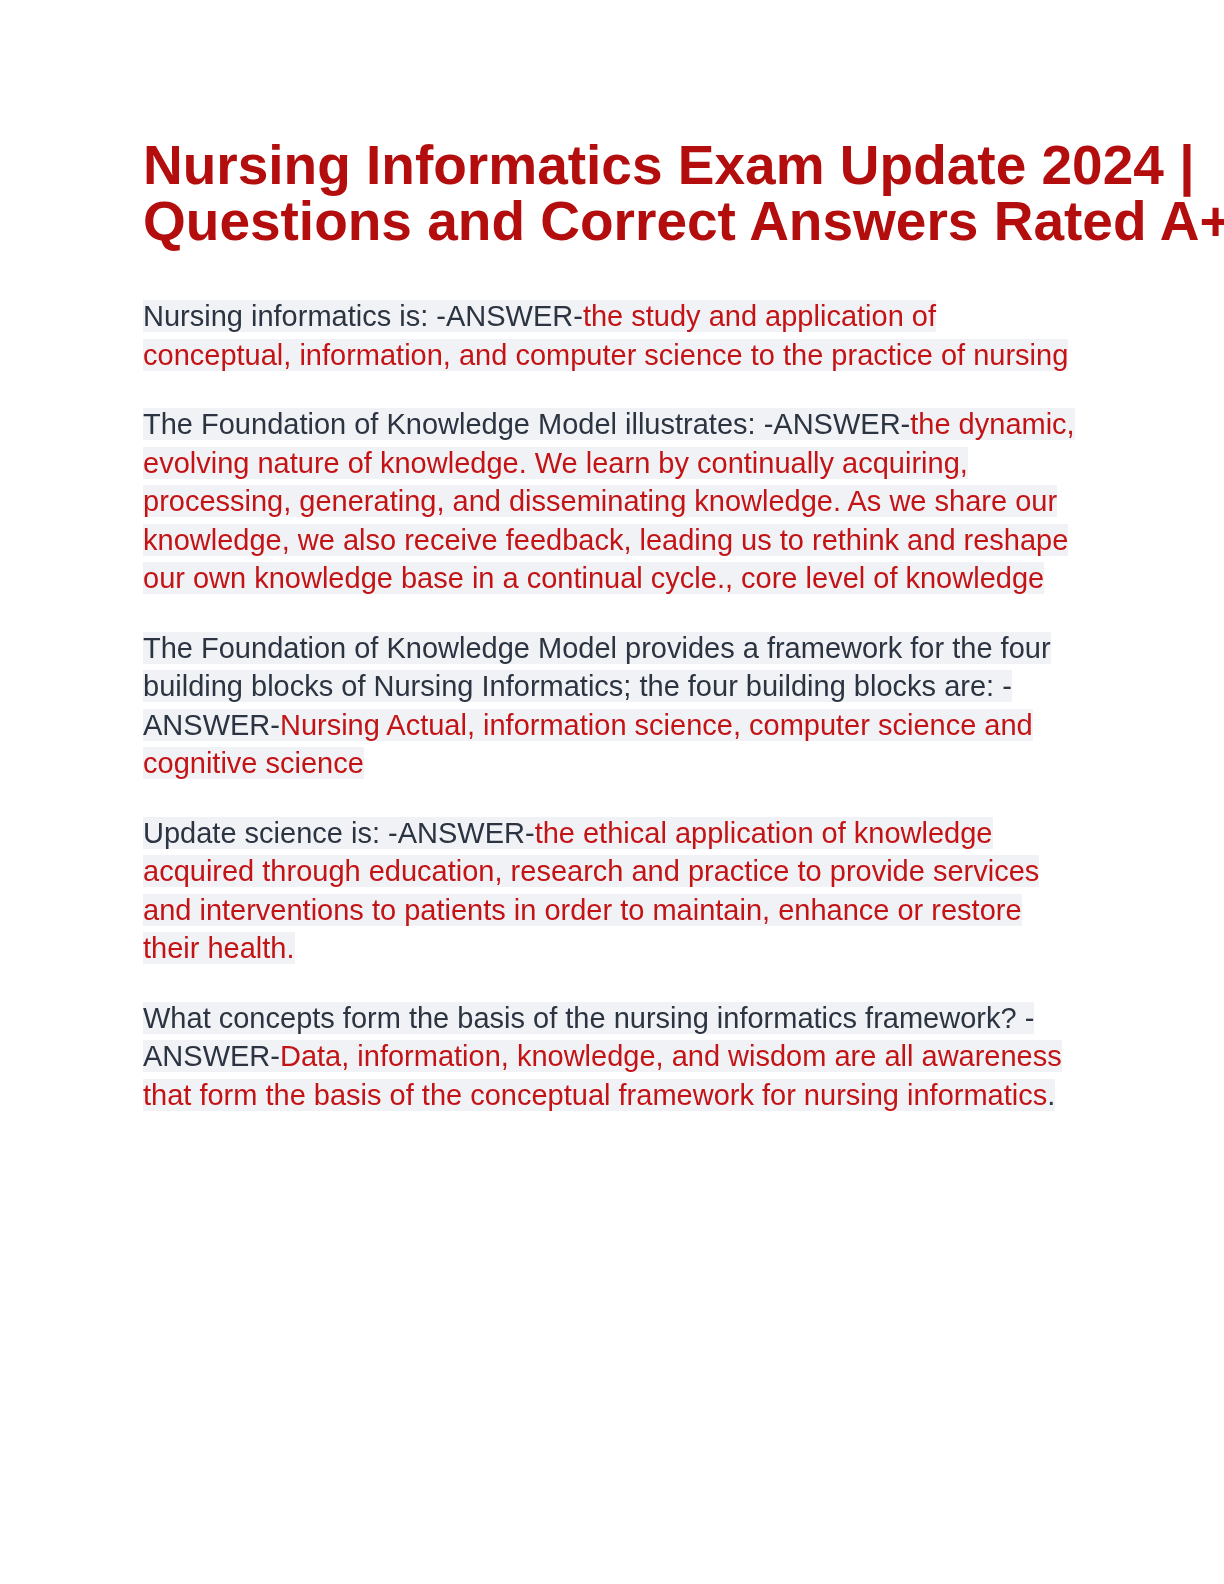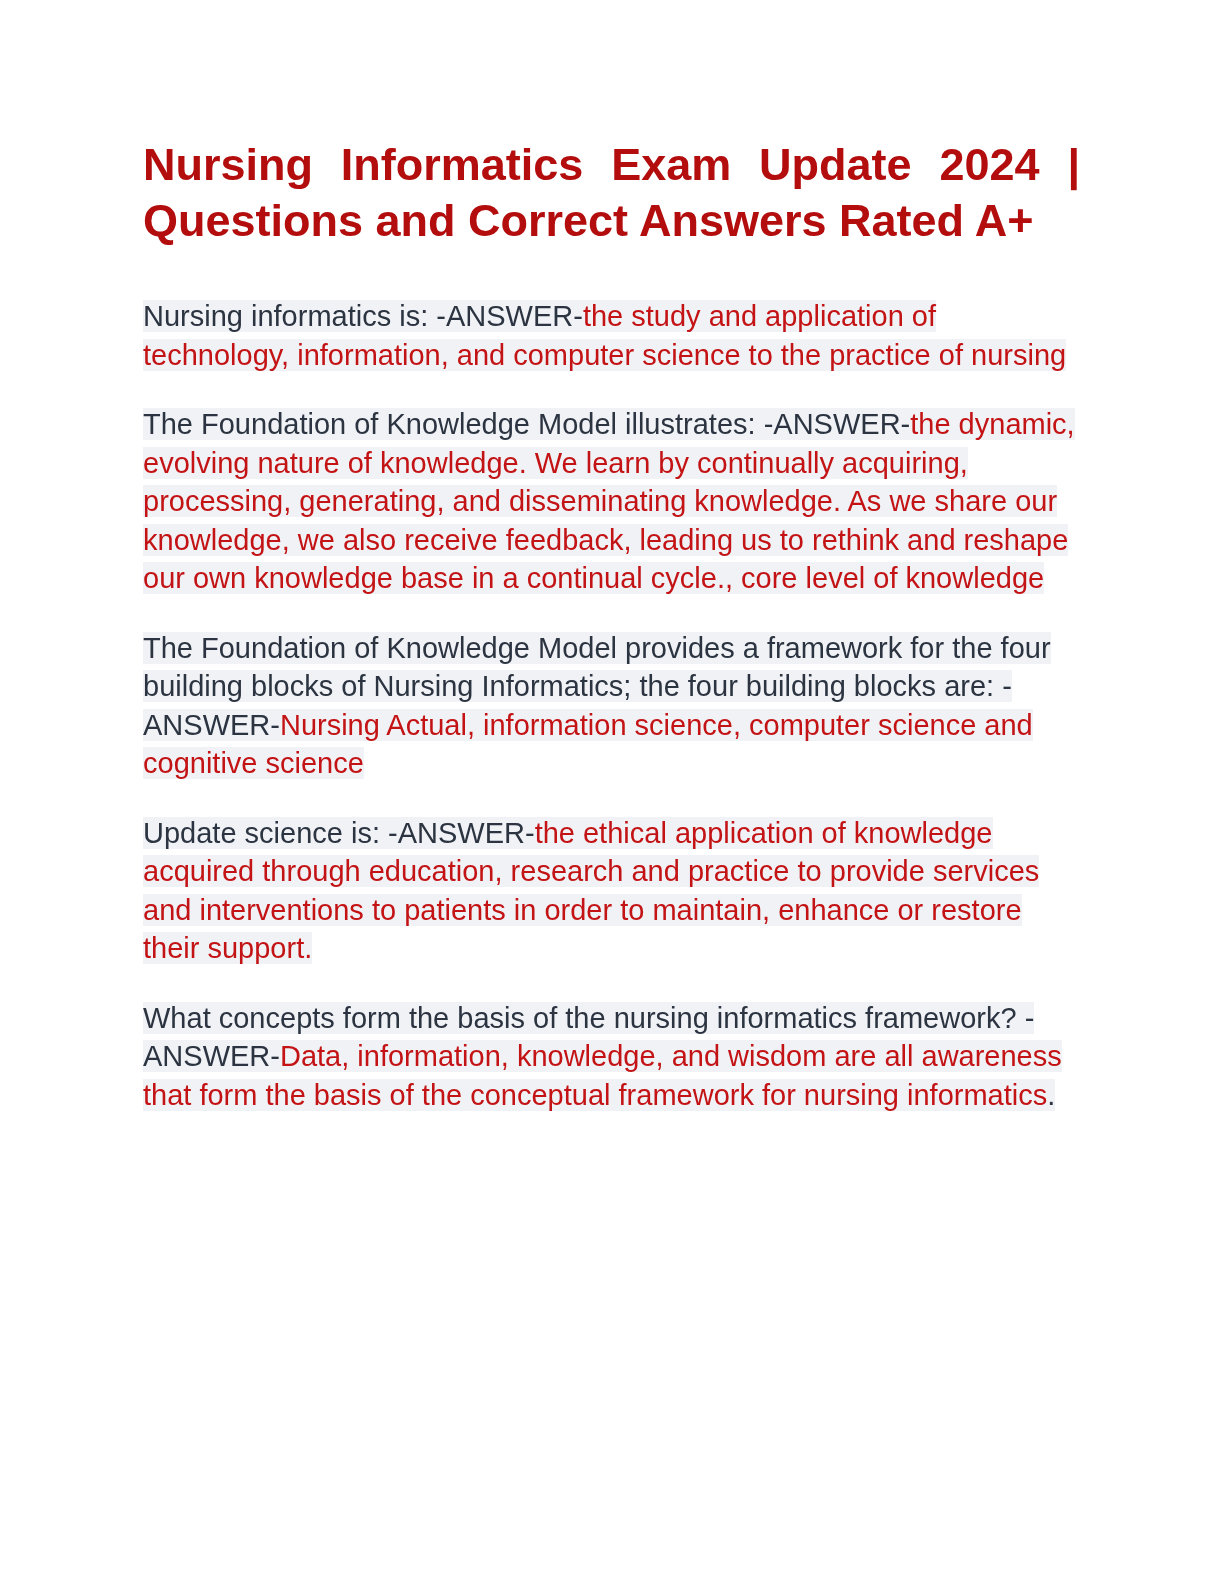--- a/index.html
+++ b/index.html
@@ -9,21 +9,21 @@
     font-family: "Liberation Sans", "DejaVu Sans", sans-serif;
     -webkit-font-smoothing: antialiased;
   }
   .page {
     width: 1224px; height: 1584px;
     padding: 137px 144px 0 143px;
     overflow: hidden;
     background: #ffffff;
   }
   .doc-title {
-    font-size: 45px;
+    font-size: 55px;
     line-height: 56px;
     font-weight: bold;
     color: var(--title-red, #b30d0e);
     margin: 0 0 48px 0;
   }
   .title-line { white-space: nowrap; }
   .title-line.justify {
     text-align: justify;
     text-align-last: justify;
   }
@@ -44,25 +44,25 @@
 </style>
 </head>
 <body>
 
 <div class="page">
   <div class="doc-title">
     <div class="title-line justify">Nursing Informatics Exam Update 2024 |</div>
     <div class="title-line">Questions and Correct Answers Rated A+</div>
   </div>
   <div id="qa-list">
-  <p class="qa-item"><span class="hl q">Nursing informatics is: </span><span class="hl sep">-ANSWER-</span><span class="hl a">the study and application of technology, information, and computer science to the practice of nursing</span></p>
+  <p class="qa-item"><span class="hl q">Nursing informatics is: </span><span class="hl sep">-ANSWER-</span><span class="hl a">the study and application of conceptual, information, and computer science to the practice of nursing</span></p>
 
   <p class="qa-item"><span class="hl q">The Foundation of Knowledge Model illustrates: </span><span class="hl sep">-ANSWER-</span><span class="hl a">the dynamic, evolving nature of knowledge. We learn by continually acquiring, processing, generating, and disseminating knowledge. As we share our knowledge, we also receive feedback, leading us to rethink and reshape our own knowledge base in a continual cycle., core level of knowledge</span></p>
 
   <p class="qa-item"><span class="hl q">The Foundation of Knowledge Model provides a framework for the four building blocks of Nursing Informatics; the four building blocks are: </span><span class="hl sep">-ANSWER-</span><span class="hl a">Nursing Actual, information science, computer science and cognitive science</span></p>
 
 
-  <p class="qa-item"><span class="hl q">Update science is: </span><span class="hl sep">-ANSWER-</span><span class="hl a">the ethical application of knowledge acquired through education, research and practice to provide services and interventions to patients in order to maintain, enhance or restore their support.</span></p>
+  <p class="qa-item"><span class="hl q">Update science is: </span><span class="hl sep">-ANSWER-</span><span class="hl a">the ethical application of knowledge acquired through education, research and practice to provide services and interventions to patients in order to maintain, enhance or restore their health.</span></p>
 
   <p class="qa-item"><span class="hl q">What concepts form the basis of the nursing informatics framework? </span><span class="hl sep">-ANSWER-</span><span class="hl a">Data, information, knowledge, and wisdom are all awareness that form the basis of the conceptual framework for nursing informatics</span><span class="hl suf">.</span></p>
 
 </div>
 </div>
 
 </body></html>

